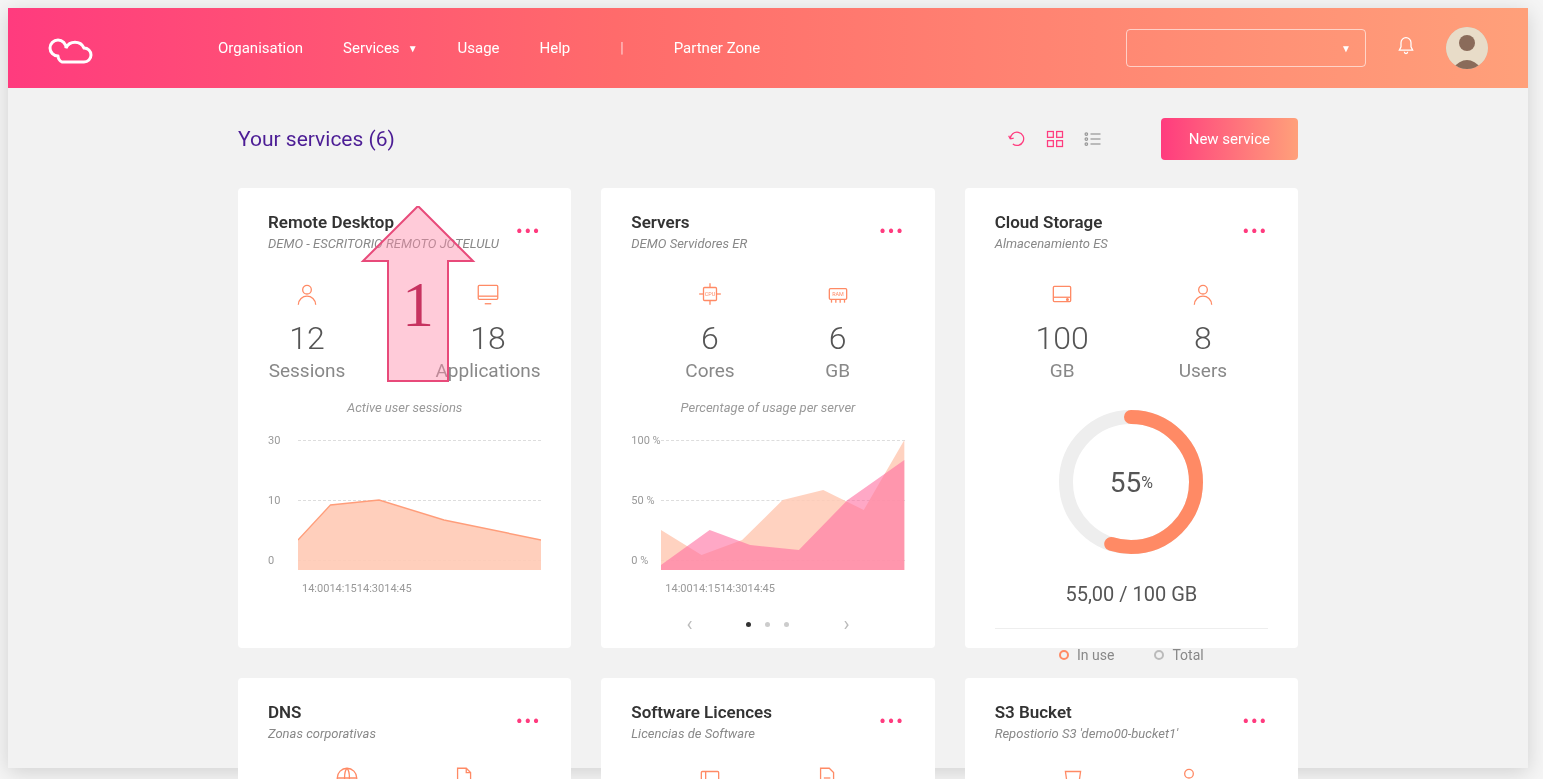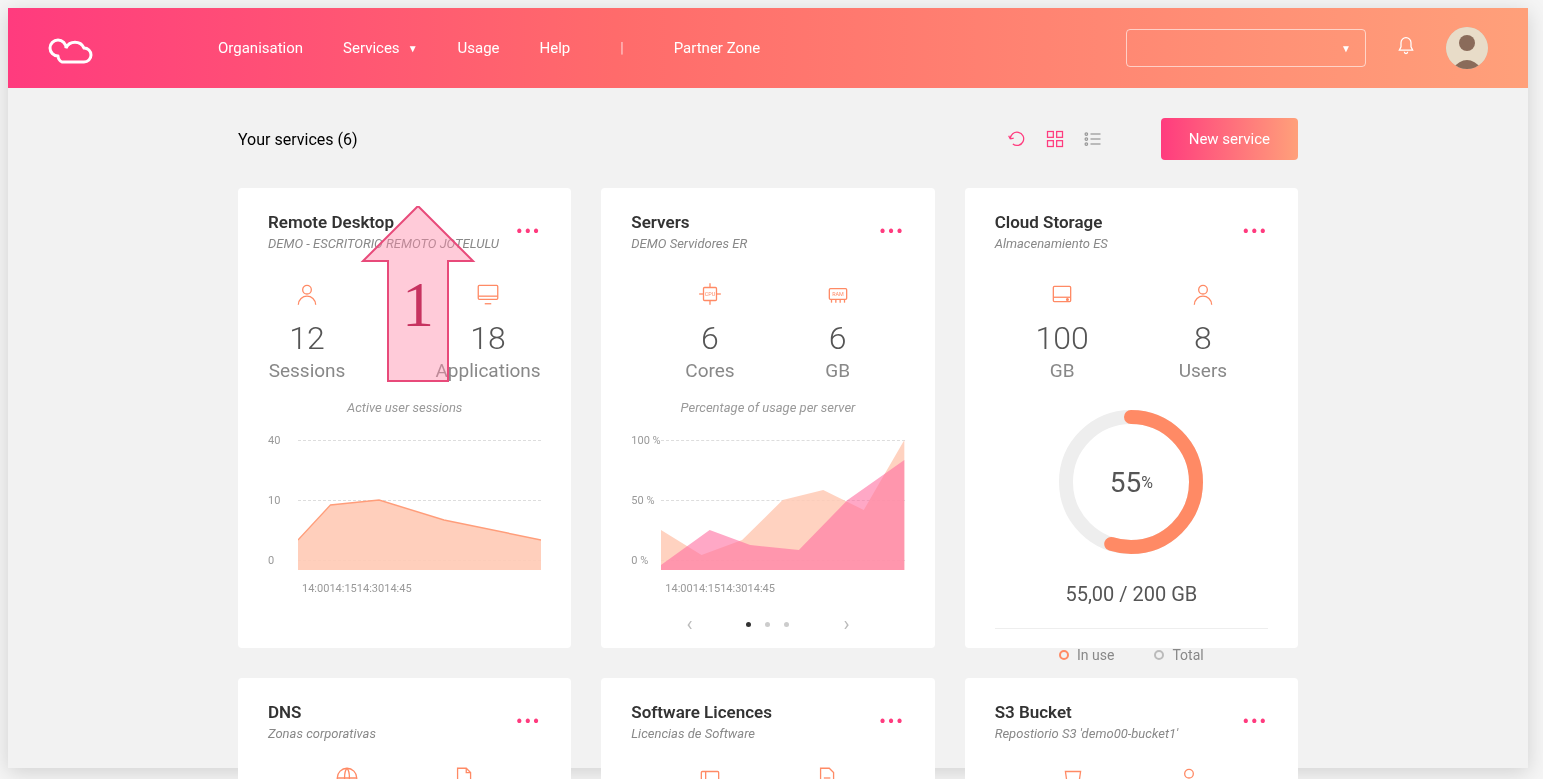--- a/index.html
+++ b/index.html
@@ -23,21 +23,21 @@
 .right-tools { margin-left: auto; display: flex; align-items: center; gap: 30px; }
 .selector-box { width: 240px; height: 38px; border: 1px solid rgba(255,255,255,0.6); border-radius: 4px; display:flex; align-items:center; justify-content:flex-end; padding: 0 14px; cursor:pointer; }
 .selector-box .caret { color: white; font-size: 10px; }
 .bell { cursor:pointer; }
 .bell svg { width: 20px; height: 20px; stroke: white; fill: none; stroke-width: 1.5; }
 .avatar { width: 42px; height: 42px; border-radius: 50%; background: #d8c8b8; overflow:hidden; cursor:pointer; display:flex; align-items:center; justify-content:center; }
 .avatar svg { width: 42px; height: 42px; }
 
 .content { padding: 30px 230px 0 230px; }
 .page-header { display:flex; align-items:center; margin-bottom: 28px; }
-.page-title { font-size: 16px; color: #000000; }
+.page-title { font-size: 21px; color: #4c1d95; }
 .header-tools { margin-left: auto; display:flex; align-items:center; gap: 18px; }
 .icon-btn { cursor:pointer; display:inline-flex; }
 .icon-btn svg { width: 20px; height: 20px; }
 .icon-pink { stroke: #ff3b7e; fill: none; stroke-width: 1.5; }
 .icon-grey { stroke: #999; fill: none; stroke-width: 1.5; }
 .new-service-btn {
   background: linear-gradient(90deg, #ff3b7e 0%, #ffa07a 100%);
   color: white; border: none; padding: 12px 28px; font-size: 15px;
   border-radius: 4px; cursor: pointer; margin-left: 40px;
 }
@@ -199,21 +199,21 @@
                   <line x1="3" y1="14" x2="21" y2="14"></line>
                   <line x1="9" y1="21" x2="15" y2="21"></line>
                 </svg>
               </div>
             <div class="stat-value">18</div>
             <div class="stat-label">Applications</div>
           </div>
         </div>
         <div class="stats-caption">Active user sessions</div>
         <div class="mini-chart">
-          <div class="ylabel" style="top:10px">40</div>
+          <div class="ylabel" style="top:10px">30</div>
           <div class="gridline" style="top:10px"></div>
           <div class="ylabel" style="top:70px">10</div>
           <div class="gridline" style="top:70px"></div>
           <div class="ylabel" style="top:130px">0</div>
           <div class="gridline" style="top:130px"></div>
           <svg class="area" viewBox="0 0 300 130" preserveAspectRatio="none">
             <path d="M0,100 L40,65 L100,60 L180,80 L300,100 L300,130 L0,130 Z" fill="#ffcab5" opacity="0.9"></path>
             <path d="M0,100 L40,65 L100,60 L180,80 L300,100" fill="none" stroke="#ff9d7a" stroke-width="1.5"></path>
           </svg>
           <div class="xlabels">
@@ -334,21 +334,21 @@
             <svg width="160" height="160" viewBox="0 0 160 160">
               <circle cx="80" cy="80" r="65" stroke="#eee" stroke-width="14" fill="none"></circle>
               <circle cx="80" cy="80" r="65" stroke="#ff8a65" stroke-width="14" fill="none" stroke-dasharray="408" stroke-dashoffset="184" stroke-linecap="round"></circle>
             </svg>
             <div class="donut-center">
               <span>55</span>
                 <span class="pct">%</span>
             </div>
           </div>
         </div>
-        <div class="storage-text">55,00 / 200 GB</div>
+        <div class="storage-text">55,00 / 100 GB</div>
         <div class="legend">
           <div class="legend-item">
               <span class="legend-dot orange"></span>
               <span>In use</span>
             </div>
           <div class="legend-item">
               <span class="legend-dot grey"></span>
               <span>Total</span>
             </div>
         </div>

